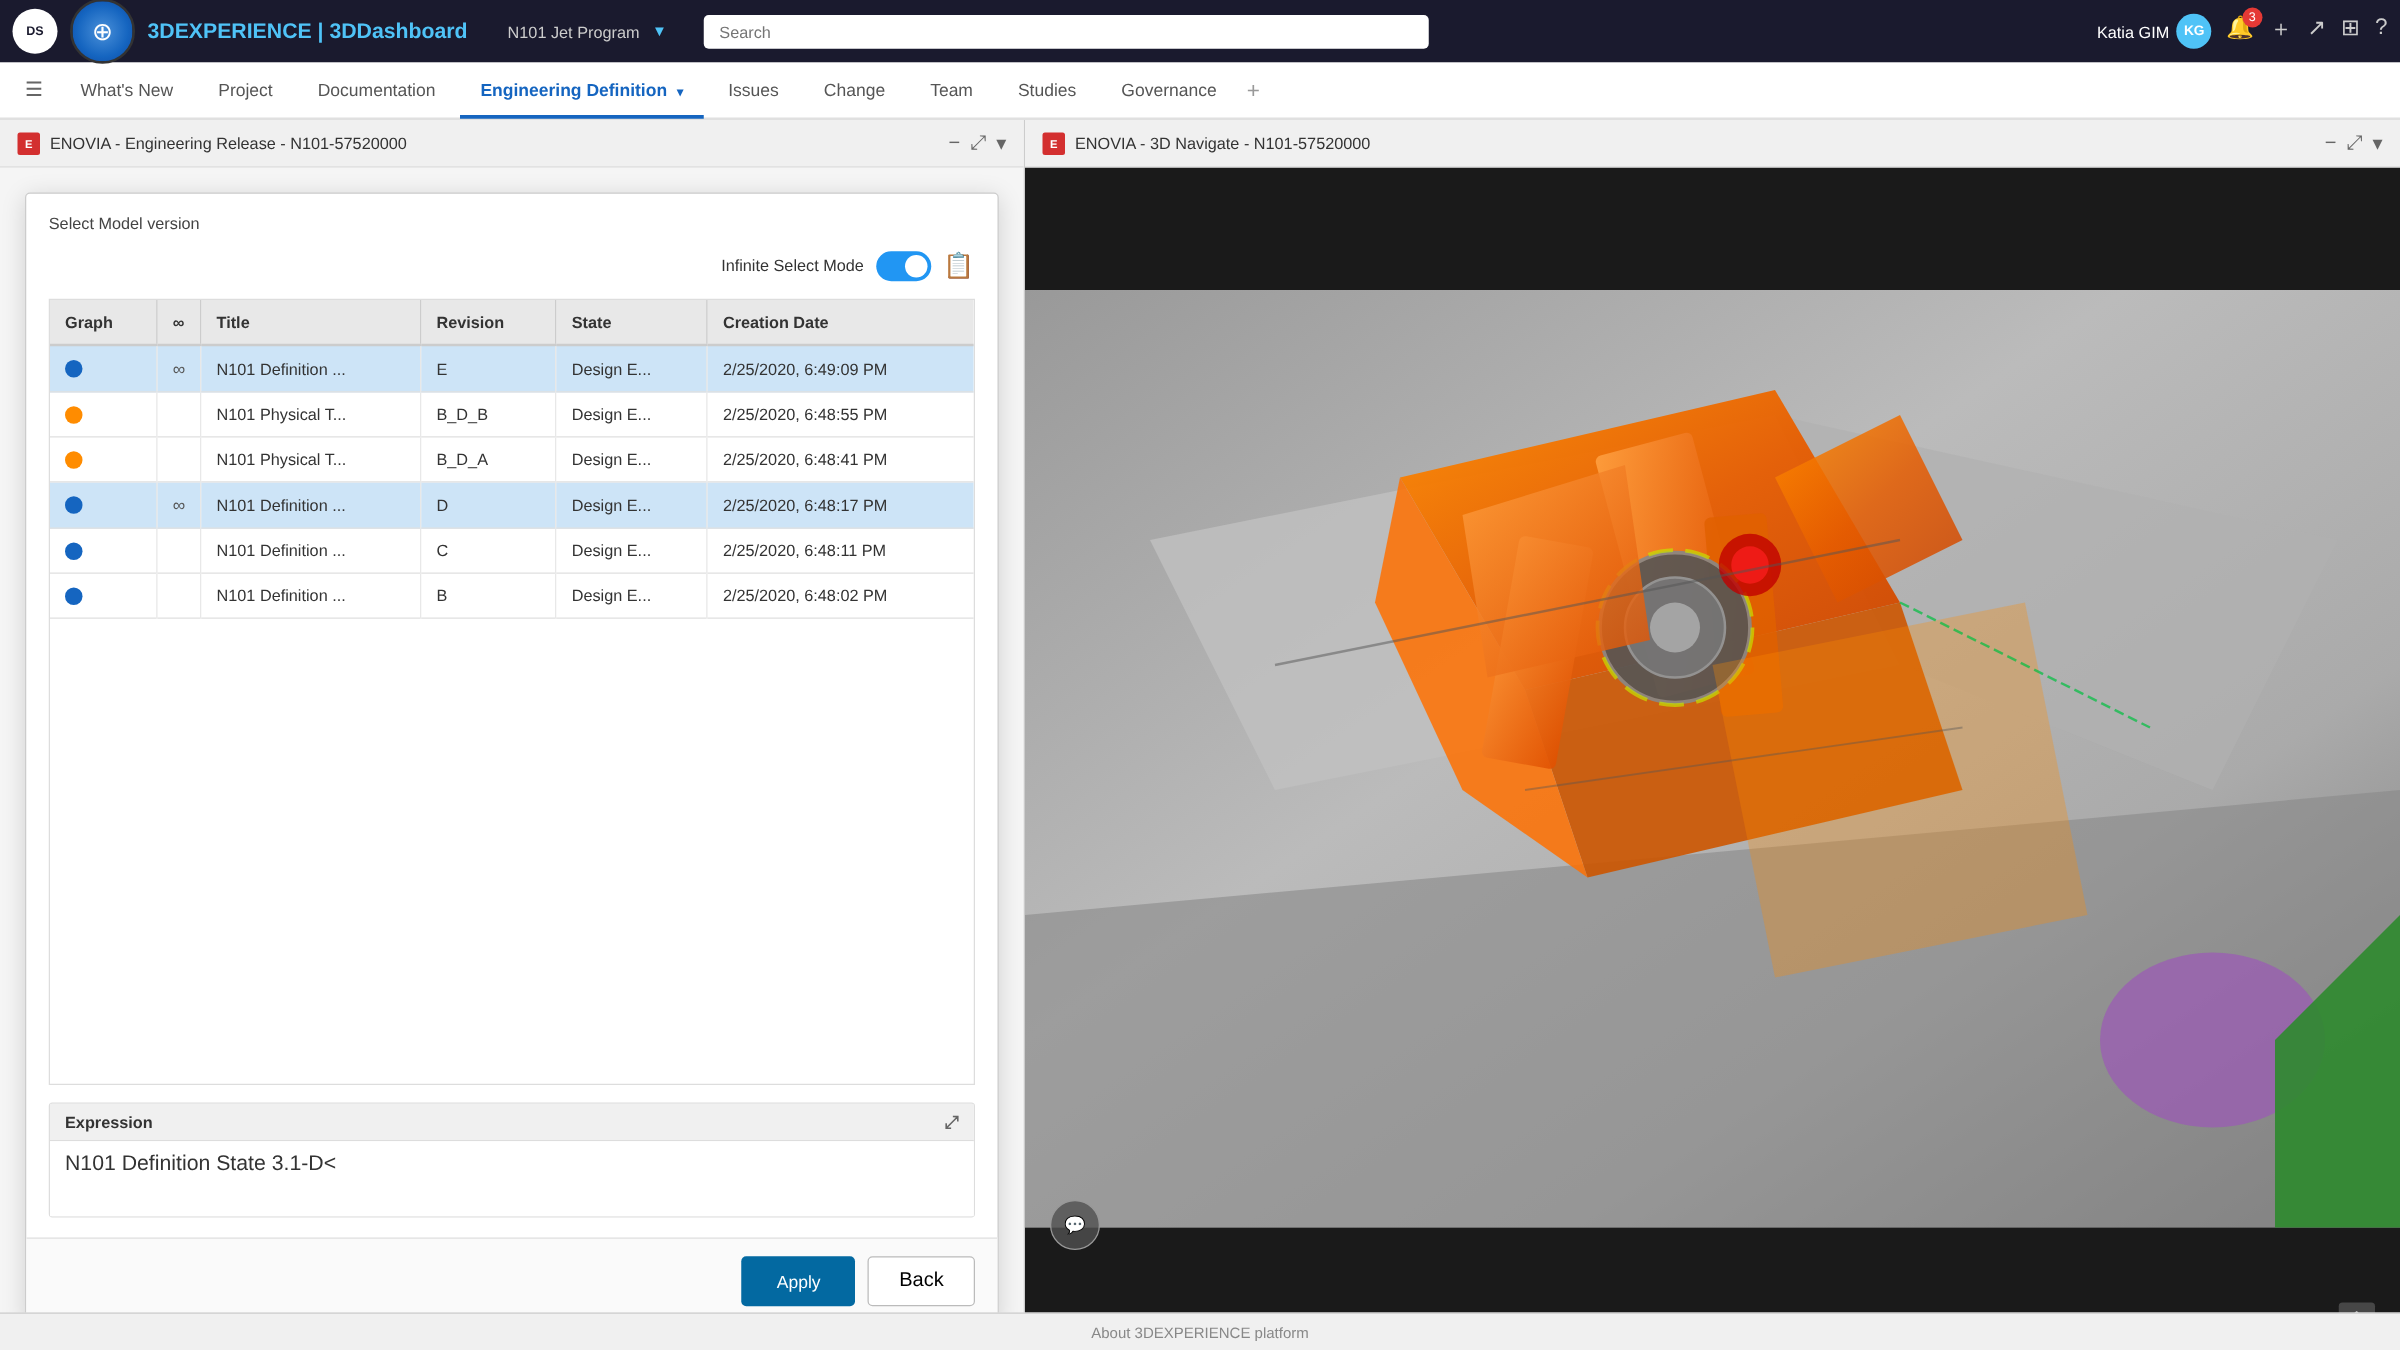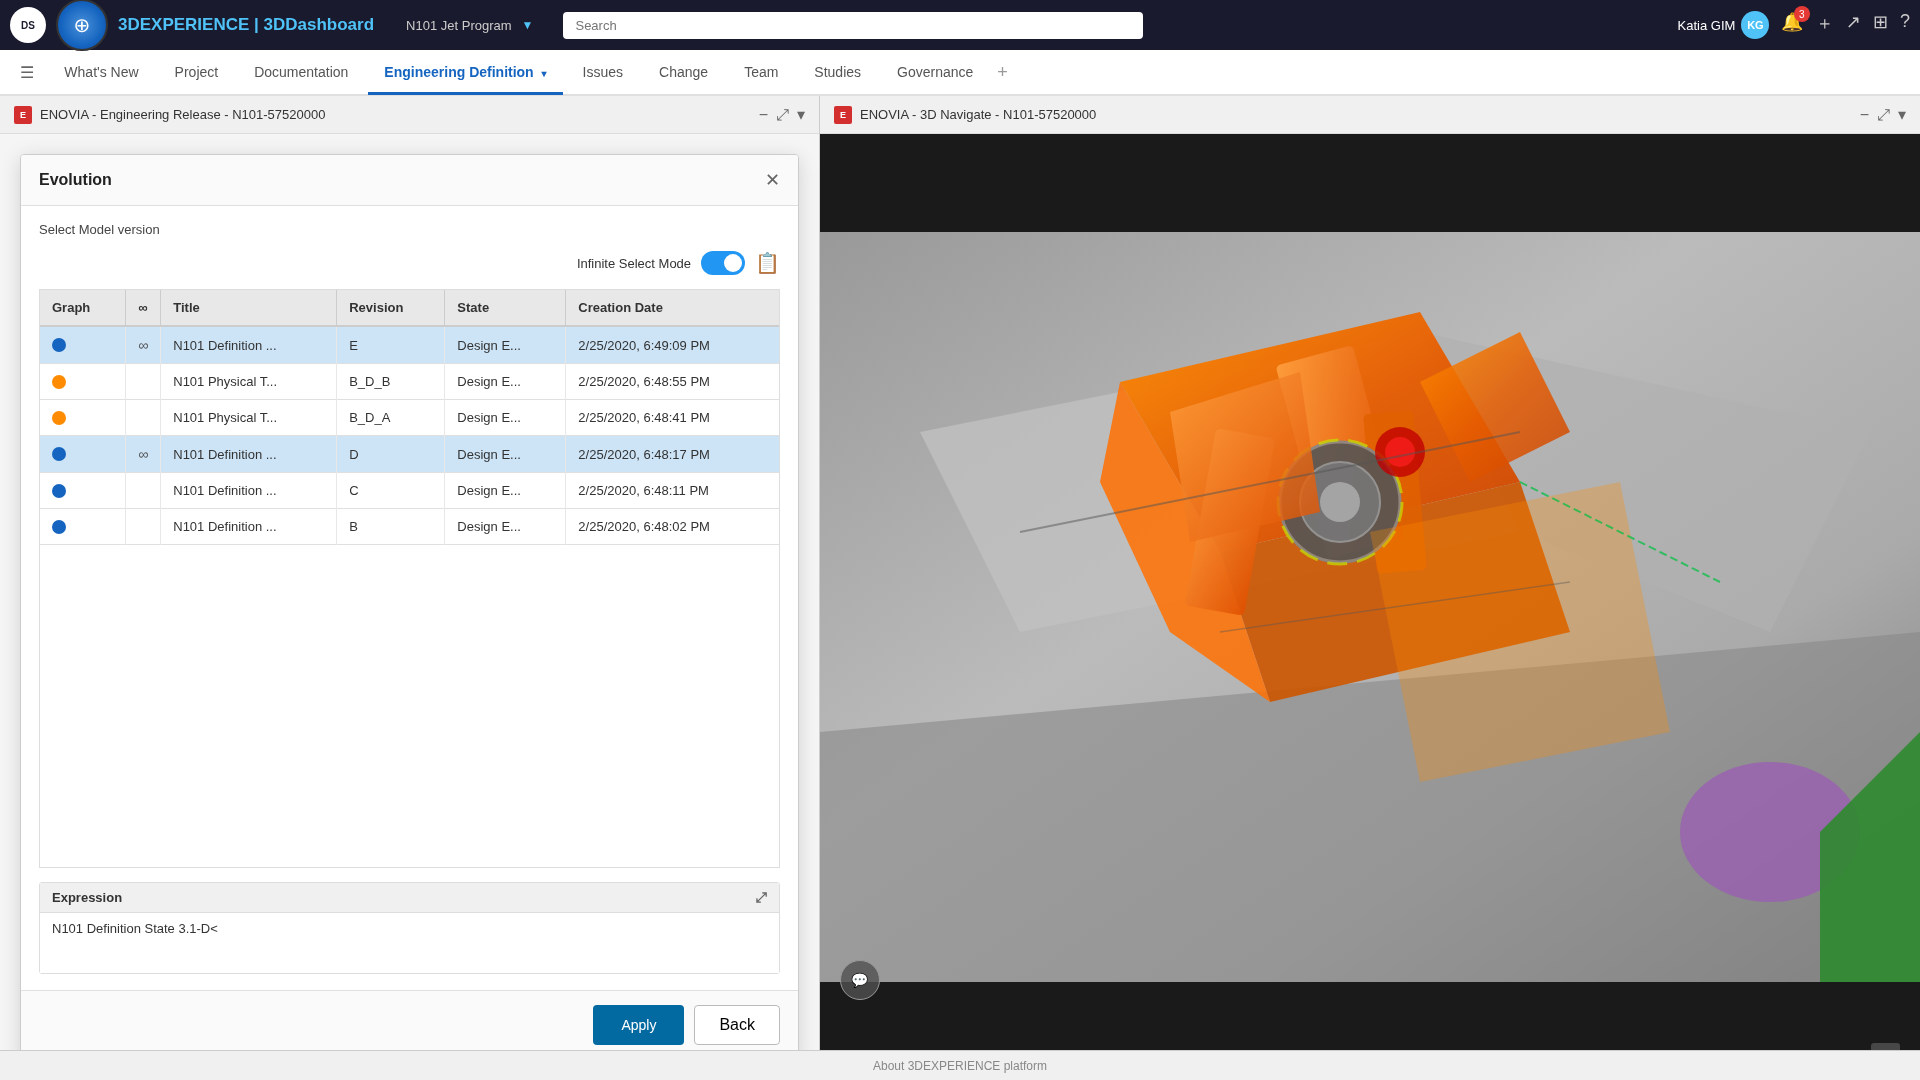--- a/index.html
+++ b/index.html
@@ -75,21 +75,21 @@
 
     .graph-cell { display: flex; align-items: center; gap: 6px; }
     .dot { width: 14px; height: 14px; border-radius: 50%; flex-shrink: 0; }
     .dot-blue { background: #1565c0; }
     .dot-orange { background: #ff8c00; }
     .inf-icon { font-size: 14px; color: #555; }
 
     
     .expression-section { border: 1px solid #ddd; border-radius: 3px; }
     .expression-header { background: #f0f0f0; padding: 6px 12px; font-size: 13px; font-weight: 600; color: #333; display: flex; align-items: center; justify-content: space-between; border-bottom: 1px solid #ddd; }
-    .expression-body { padding: 8px 12px; min-height: 60px; font-size: 13px; color: #333; background: #fff; }
+    .expression-body { padding: 8px 12px; min-height: 60px; font-size: 17px; color: #333; background: #fff; }
 
     
     .dialog-footer { padding: 14px 18px; display: flex; justify-content: flex-end; gap: 10px; border-top: 1px solid #e0e0e0; background: #fafafa; }
     .btn-apply { background: #0369a1; color: #fff; border: none; border-radius: 4px; padding: 10px 28px; font-size: 14px; cursor: pointer; font-weight: 500; }
     .btn-back { background: #fff; color: #000000; border: 1px solid #bbb; border-radius: 4px; padding: 10px 24px; font-size: 16px; cursor: pointer; }
 
     
     .right-panel { flex: 1; background: #1a1a1a; position: relative; overflow: hidden; }
     .right-panel-header { background: #f0f0f0; border-bottom: 1px solid #ddd; padding: 8px 14px; display: flex; align-items: center; justify-content: space-between; height: 38px; }
     .right-panel-title { font-size: 13px; color: #333; display: flex; align-items: center; gap: 8px; }
@@ -174,24 +174,20 @@
         <span>ENOVIA - Engineering Release - N101-57520000</span>
       </div>
       <div class="panel-header-controls">
         <button class="panel-ctrl-btn">−</button>
         <button class="panel-ctrl-btn">⤢</button>
         <button class="panel-ctrl-btn">▾</button>
       </div>
     </div>
 
     <div class="dialog">
-      <div class="dialog-titlebar">
-        <span class="dialog-title">Evolution</span>
-        <button class="dialog-close">✕</button>
-      </div>
 
       <div class="dialog-body">
         <div class="select-model-label">Select Model version</div>
 
         <div class="infinite-mode-row">
           <span class="infinite-label">Infinite Select Mode</span>
           <label class="toggle-switch">
             <input type="checkbox" checked="" style="">
             <span class="toggle-slider"></span>
           </label>

